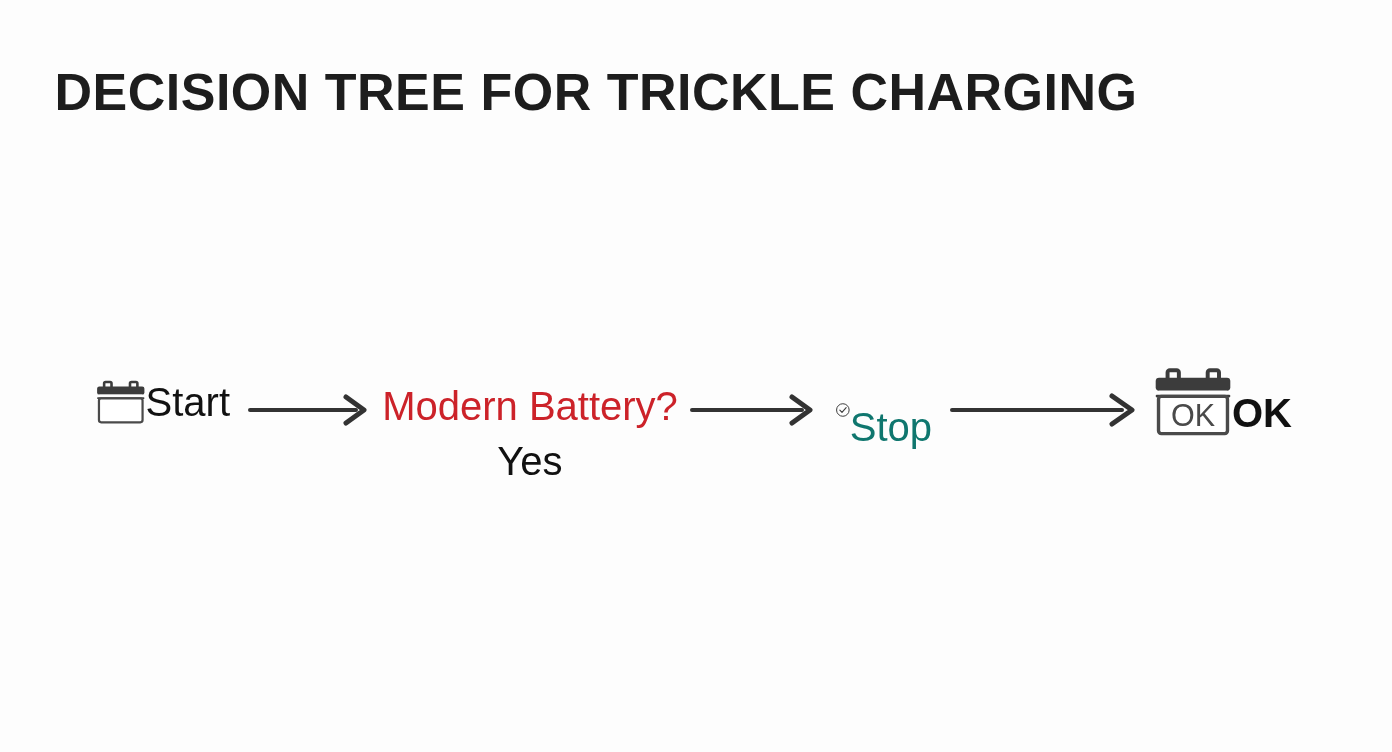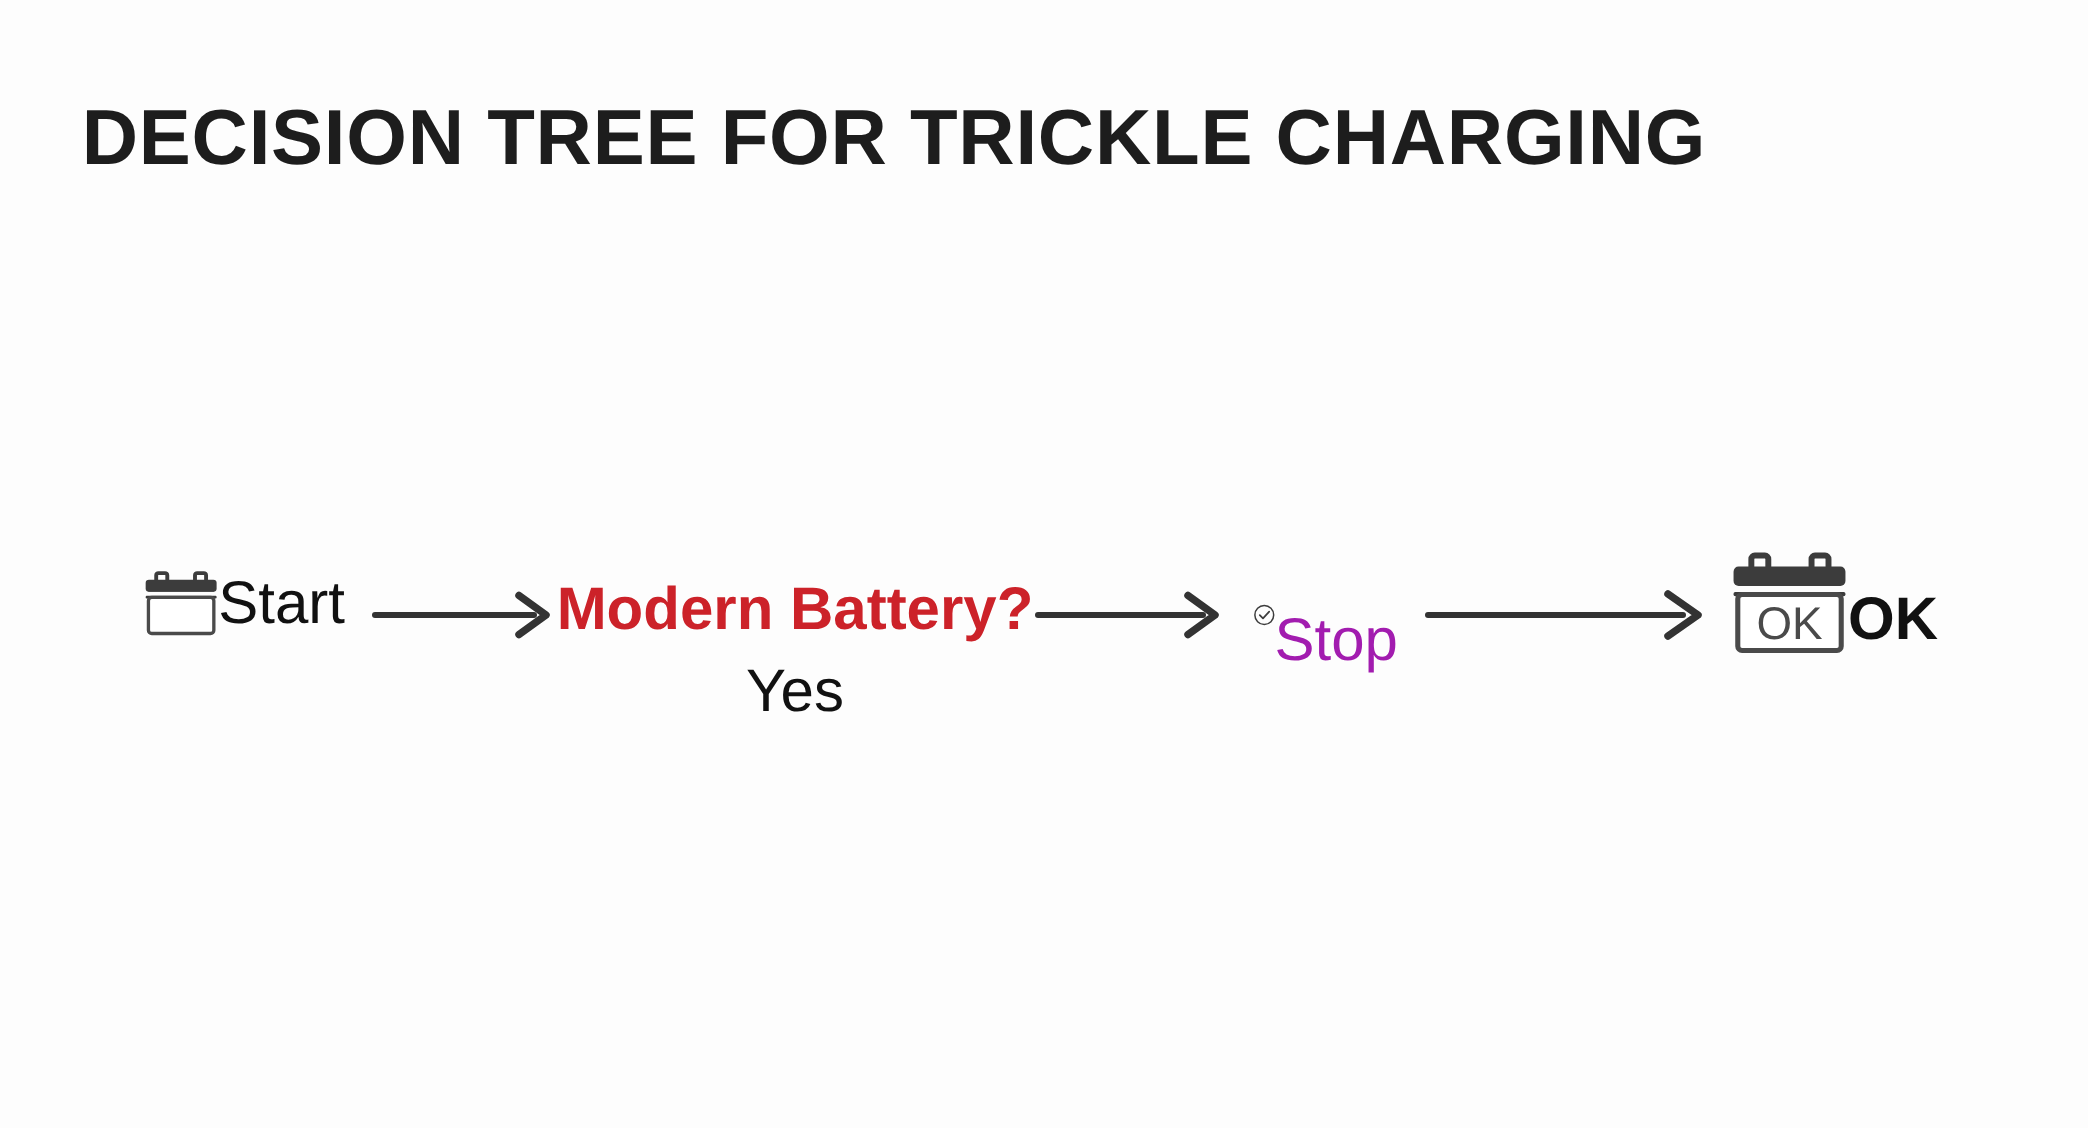--- a/index.html
+++ b/index.html
@@ -57,35 +57,35 @@
     font-size: 40px;
     font-weight: 400;
     color: #111111;
     line-height: 1;
     white-space: nowrap;
   }
   .node-caption.bold {
     font-weight: 700;
   }
   .node-caption.green {
-    color: #a21caf;
+    color: #0f766e;
   }
 
   
   #decision-node {
     position: absolute;
     left: 370px;
     top: 385px;
     width: 320px;
     text-align: center;
   }
   #decision-question {
     font-family: "Liberation Sans", sans-serif;
     font-size: 40px;
-    font-weight: 700;
+    font-weight: 400;
     color: #cc2229;
     line-height: 1.05;
     white-space: nowrap;
   }
   #decision-answer {
     margin-top: 14px;
     font-family: "Liberation Sans", sans-serif;
     font-size: 40px;
     font-weight: 400;
     color: #111111;

